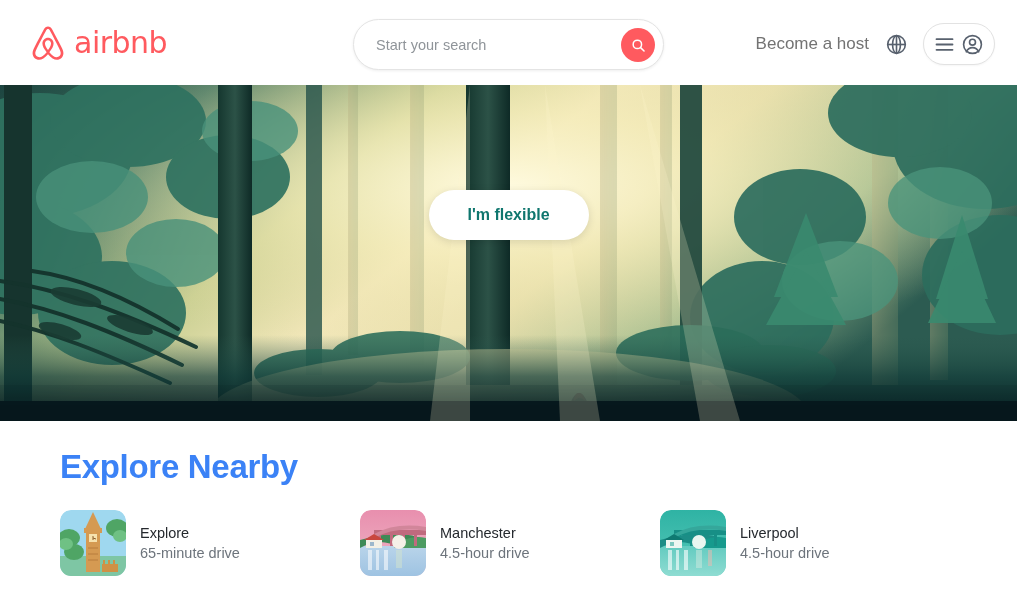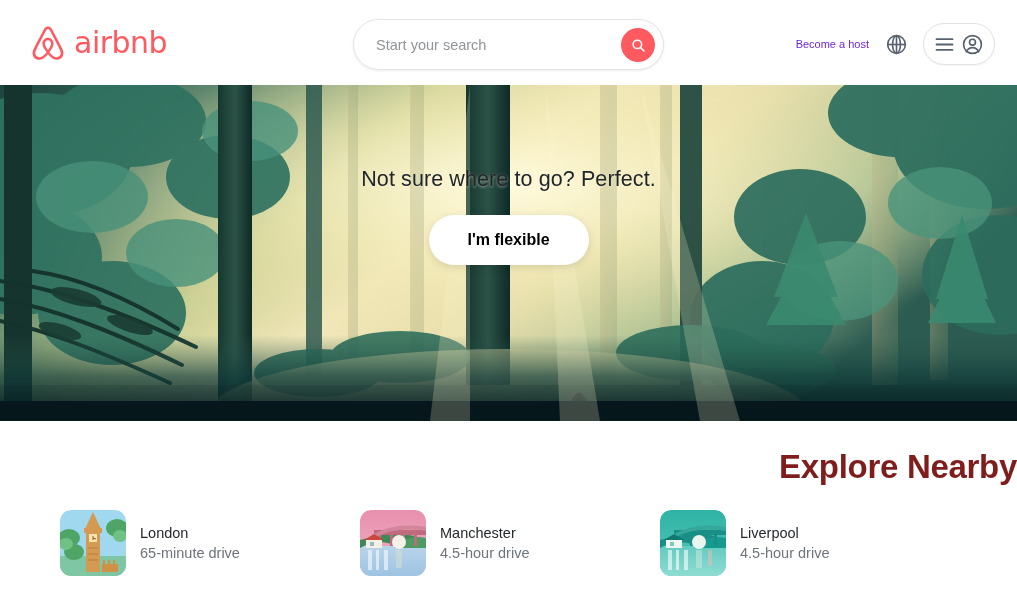--- a/index.html
+++ b/index.html
@@ -75,22 +75,22 @@
   
   .nav-right {
     position: absolute;
     right: 22px; top: 20px;
     display: flex;
     align-items: center;
     height: 48px;
     gap: 14px;
   }
   .become-host {
-    font-size: 11px;
-    color: #6d28d9;
+    font-size: 17px;
+    color: #737373;
     cursor: pointer;
     white-space: nowrap;
   }
   .globe-btn {
     width: 26px; height: 26px;
     display: flex; align-items: center; justify-content: center;
     cursor: pointer;
     background: none; border: none; padding: 0;
   }
   .usermenu {
@@ -129,40 +129,39 @@
   }
   .flex-btn {
     margin-top: 23px;
     width: 160px; height: 50px;
     border-radius: 26px;
     background: #ffffff;
     border: none;
     font-family: "Liberation Sans", sans-serif;
     font-size: 16px;
     font-weight: 700;
-    color: #000000;
+    color: #0f766e;
     cursor: pointer;
     box-shadow: 0 2px 8px rgba(0,0,0,0.12);
   }
 
   
   .explore {
     position: relative;
     width: 1017px;
     height: 171px;
     background: #ffffff;
     padding: 28px 0 0 60px;
   }
   .explore-title {
     font-size: 33px;
     font-weight: 700;
-    color: #7f1d1d;
+    color: #3b82f6;
     letter-spacing: -0.3px;
     line-height: 1.1;
-    text-align: right;
   }
   .city-row {
     display: flex;
     margin-top: 25px;
   }
   .city-card {
     display: flex;
     align-items: center;
     gap: 14px;
     width: 300px;
@@ -368,21 +367,20 @@
     <rect x="0" y="300" width="1017" height="20" fill="#08202324"></rect>
 
     <g opacity="0.22">
       <path d="M470 0 L430 336 L470 336 Z" fill="#fff7cf"></path>
       <path d="M545 0 L560 336 L600 336 Z" fill="#fff7cf"></path>
       <path d="M640 0 L700 336 L740 336 Z" fill="#fff7cf"></path>
     </g>
   </svg>
 
   <div class="hero-overlay">
-    <div class="hero-title">Not sure where to go? Perfect.</div>
     <button class="flex-btn">I'm flexible</button>
   </div>
 </div>
 
 <div class="explore">
   <div class="explore-title">Explore Nearby</div>
 
   <div class="city-row">
 
     <div class="city-card">
@@ -414,21 +412,21 @@
           <ellipse cx="9" cy="28" rx="11" ry="9"></ellipse>
           <ellipse cx="14" cy="42" rx="10" ry="8"></ellipse>
           <ellipse cx="57" cy="18" rx="11" ry="9"></ellipse>
         </g>
         <g fill="#6fc184">
           <ellipse cx="6" cy="34" rx="7" ry="6"></ellipse>
           <ellipse cx="60" cy="26" rx="7" ry="6"></ellipse>
         </g>
       </svg>
       <div class="city-meta">
-        <span class="city-name">London</span>
+        <span class="city-name">Explore</span>
         <span class="city-drive">65-minute drive</span>
       </div>
     </div>
 
     <div class="city-card">
       <svg class="city-thumb" viewBox="0 0 66 66">
         <defs>
           <linearGradient id="mSky" x1="0" y1="0" x2="0" y2="1">
             <stop offset="0%" stop-color="#e88fae"></stop>
             <stop offset="100%" stop-color="#f0b7c6"></stop>

